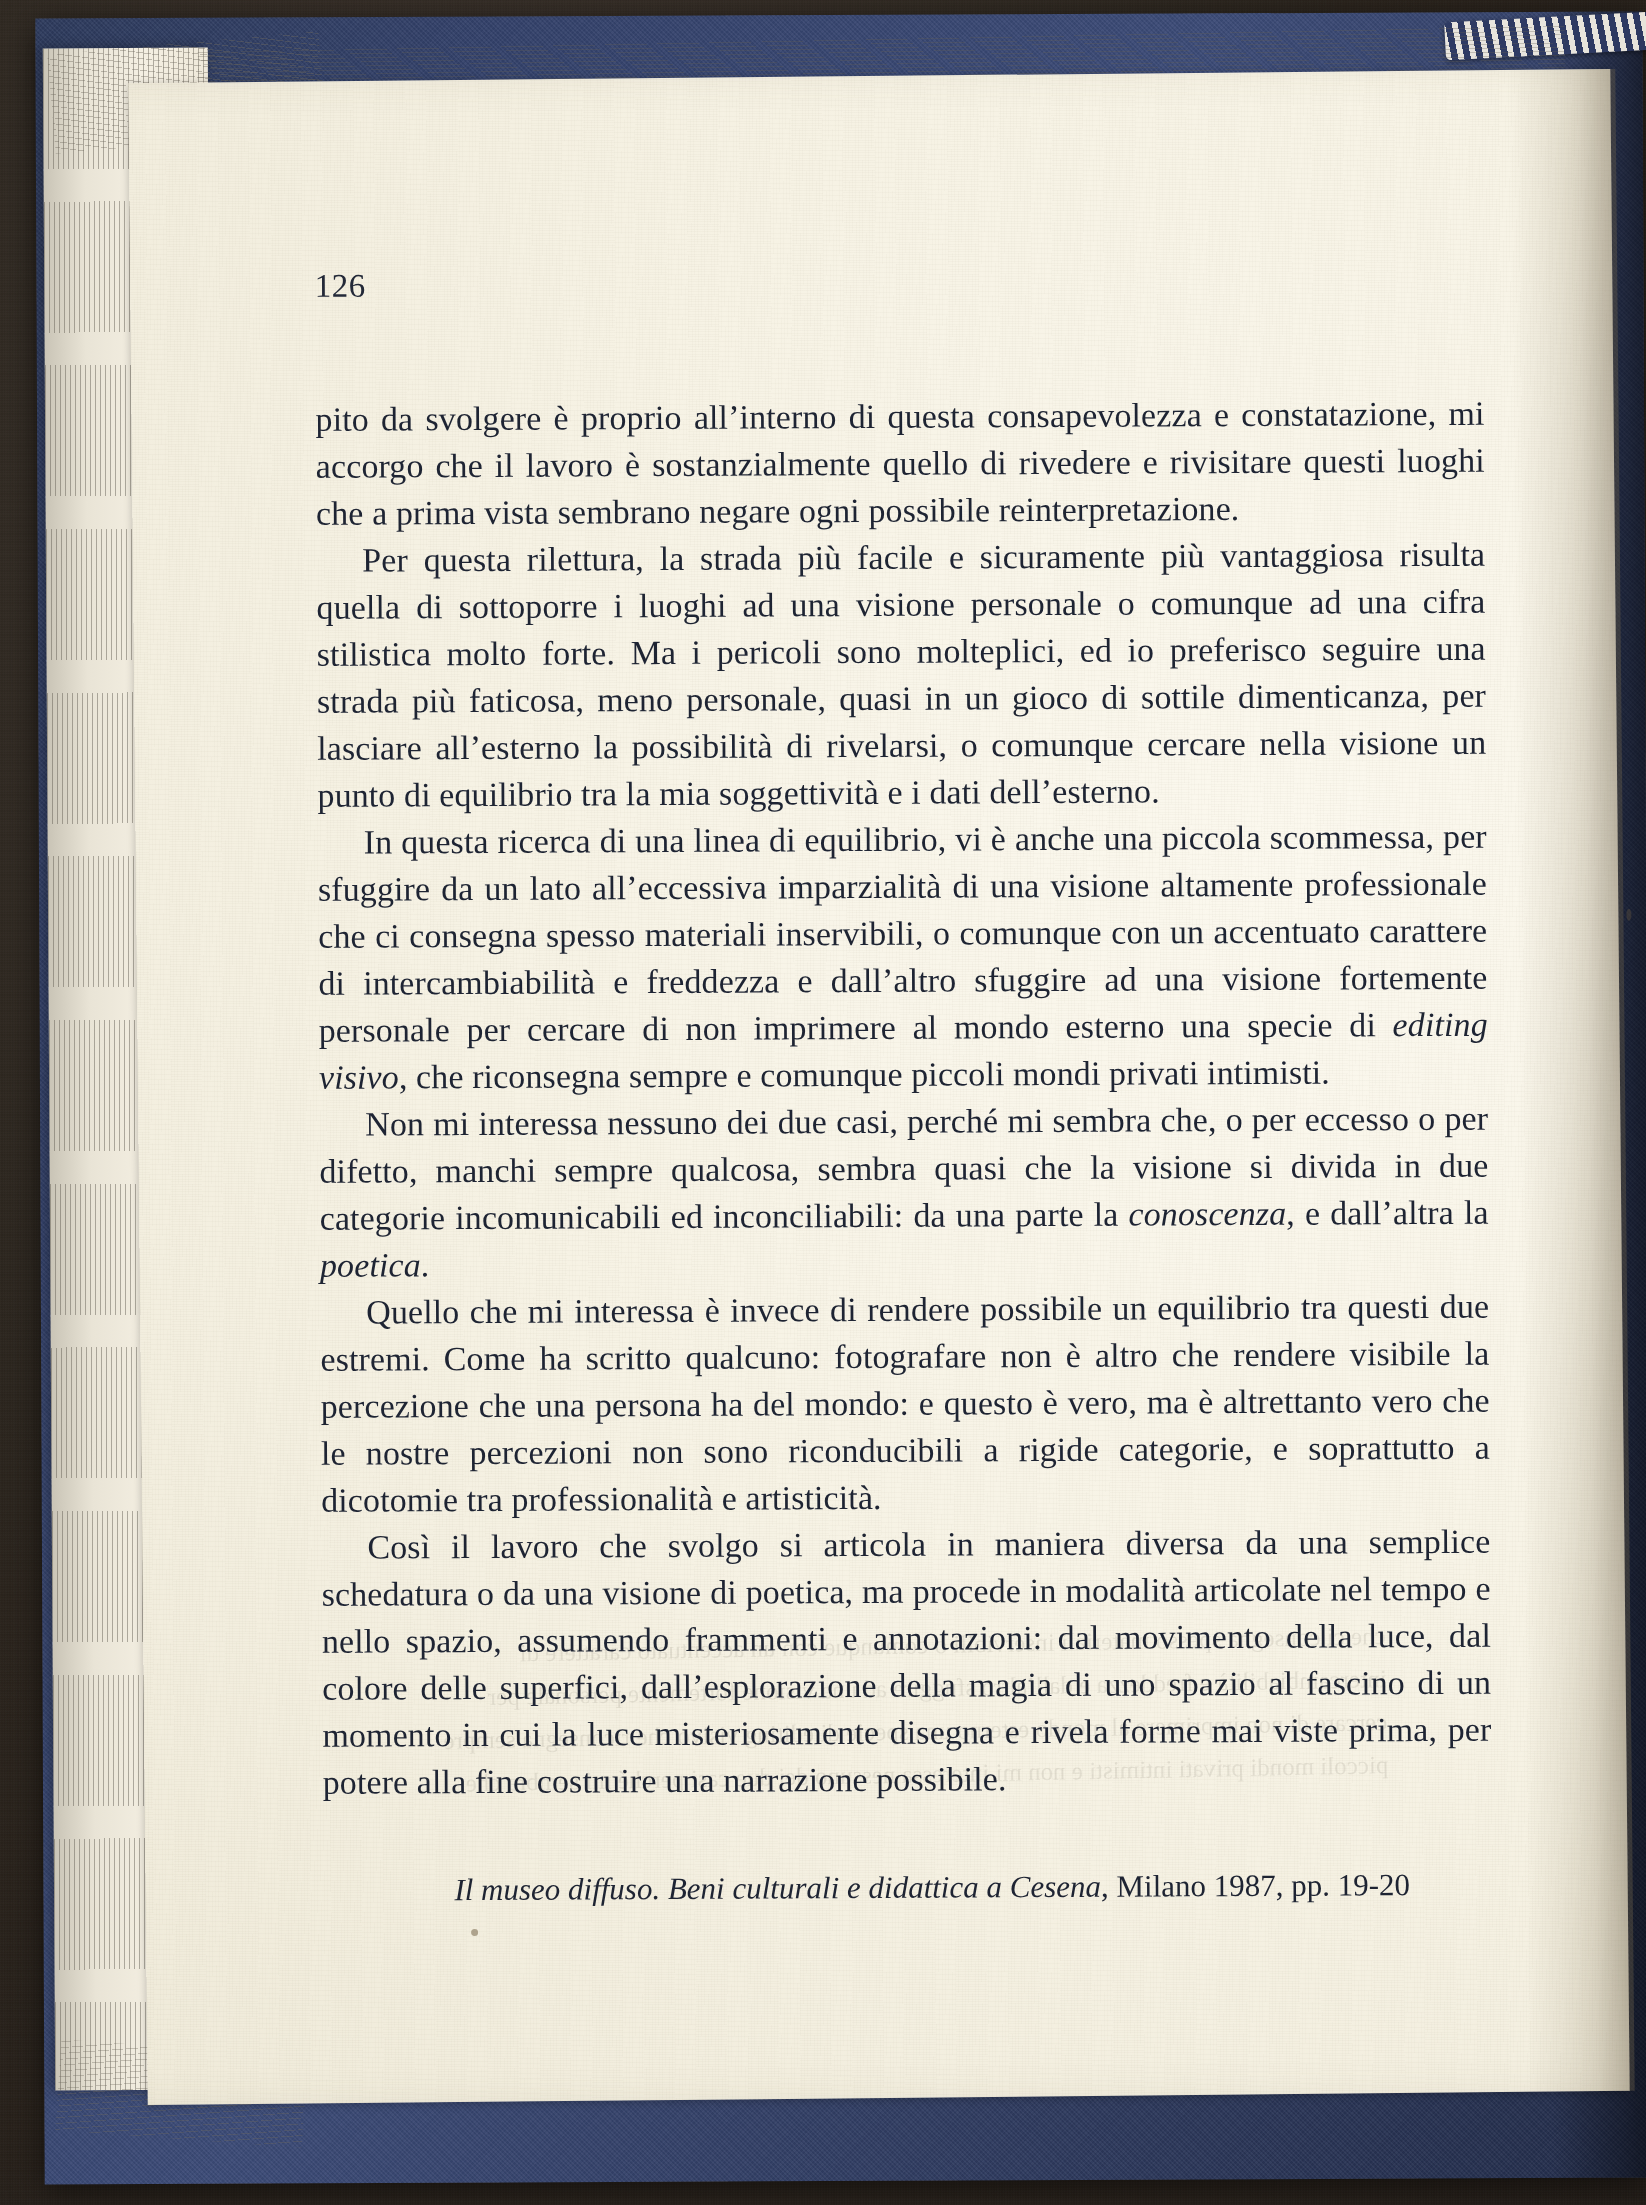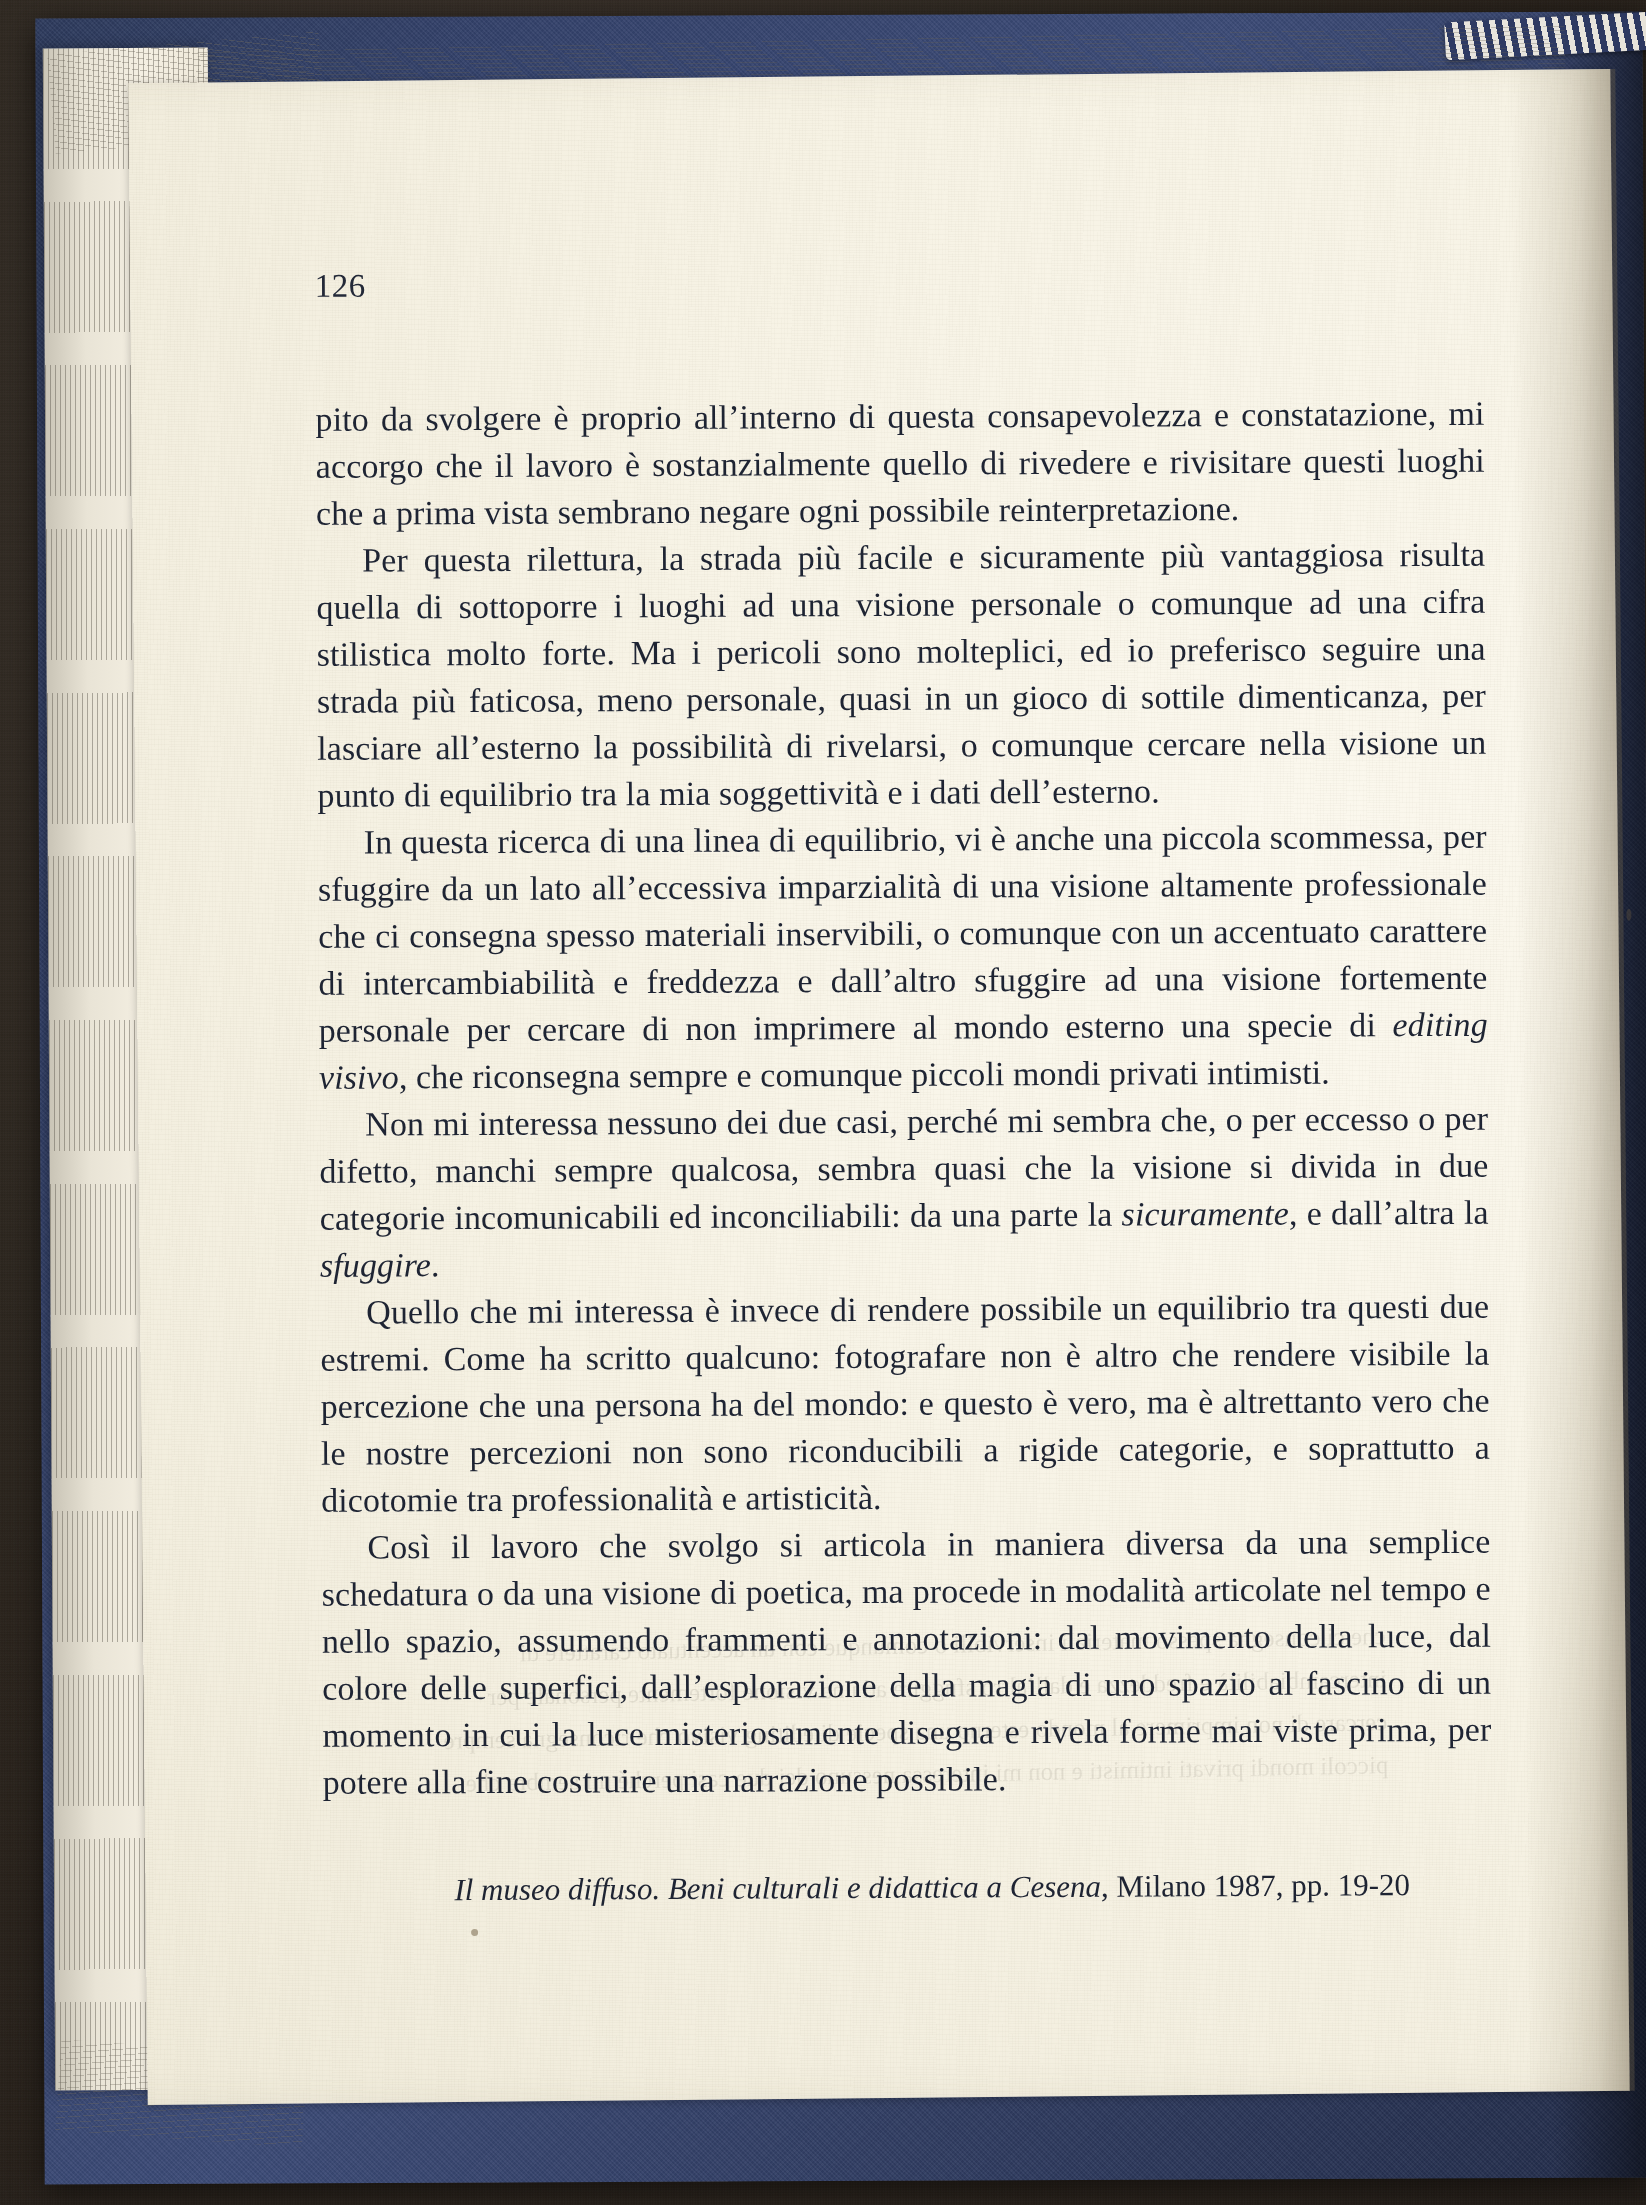--- a/index.html
+++ b/index.html
@@ -264,21 +264,21 @@
       <div class="folio">126</div>
 
       <div class="body-copy">
 
         <p>pito da svolgere è proprio all’interno di questa consapevolezza e constatazione, mi accorgo che il lavoro è sostanzialmente quello di rivedere e rivisitare questi luoghi che a prima vista sembrano negare ogni possibile reinterpretazione.</p>
 
         <p class="indent">Per questa rilettura, la strada più facile e sicuramente più vantaggiosa risulta quella di sottoporre i luoghi ad una visione personale o comunque ad una cifra stilistica molto forte. Ma i pericoli sono molteplici, ed io preferisco seguire una strada più faticosa, meno personale, quasi in un gioco di sottile dimenticanza, per lasciare all’esterno la possibilità di rivelarsi, o comunque cercare nella visione un punto di equilibrio tra la mia soggettività e i dati dell’esterno.</p>
 
         <p class="indent"><span>In questa ricerca di una linea di equilibrio, vi è anche una piccola scommessa, per sfuggire da un lato all’eccessiva imparzialità di una visione altamente professionale che ci consegna spesso materiali inservibili, o comunque con un accentuato carattere di intercambiabilità e freddezza e dall’altro sfuggire ad una visione fortemente personale per cercare di non imprimere al mondo esterno una specie di </span><i>editing visivo</i><span>, che riconsegna sempre e comunque piccoli mondi privati intimisti.</span></p>
 
-        <p class="indent"><span>Non mi interessa nessuno dei due casi, perché mi sembra che, o per eccesso o per difetto, manchi sempre qualcosa, sembra quasi che la visione si divida in due categorie incomunicabili ed inconciliabili: da una parte la </span><i>sicuramente</i><span>, e dall’altra la </span><i>sfuggire</i><span>.</span></p>
+        <p class="indent"><span>Non mi interessa nessuno dei due casi, perché mi sembra che, o per eccesso o per difetto, manchi sempre qualcosa, sembra quasi che la visione si divida in due categorie incomunicabili ed inconciliabili: da una parte la </span><i>conoscenza</i><span>, e dall’altra la </span><i>poetica</i><span>.</span></p>
 
         <p class="indent">Quello che mi interessa è invece di rendere possibile un equilibrio tra questi due estremi. Come ha scritto qualcuno: fotografare non è altro che rendere visibile la percezione che una persona ha del mondo: e questo è vero, ma è altrettanto vero che le nostre percezioni non sono riconducibili a rigide categorie, e soprattutto a dicotomie tra professionalità e artisticità.</p>
 
         <p class="indent">Così il lavoro che svolgo si articola in maniera diversa da una semplice schedatura o da una visione di poetica, ma procede in modalità articolate nel tempo e nello spazio, assumendo frammenti e annotazioni: dal movimento della luce, dal colore delle superfici, dall’esplorazione della magia di uno spazio al fascino di un momento in cui la luce misteriosamente disegna e rivela forme mai viste prima, per potere alla fine costruire una narrazione possibile.</p>
 
       </div>
 
       <div class="source"><i>Il museo diffuso. Beni culturali e didattica a Cesena</i><span>, Milano 1987, pp. 19-20</span></div>
 
     </div>

